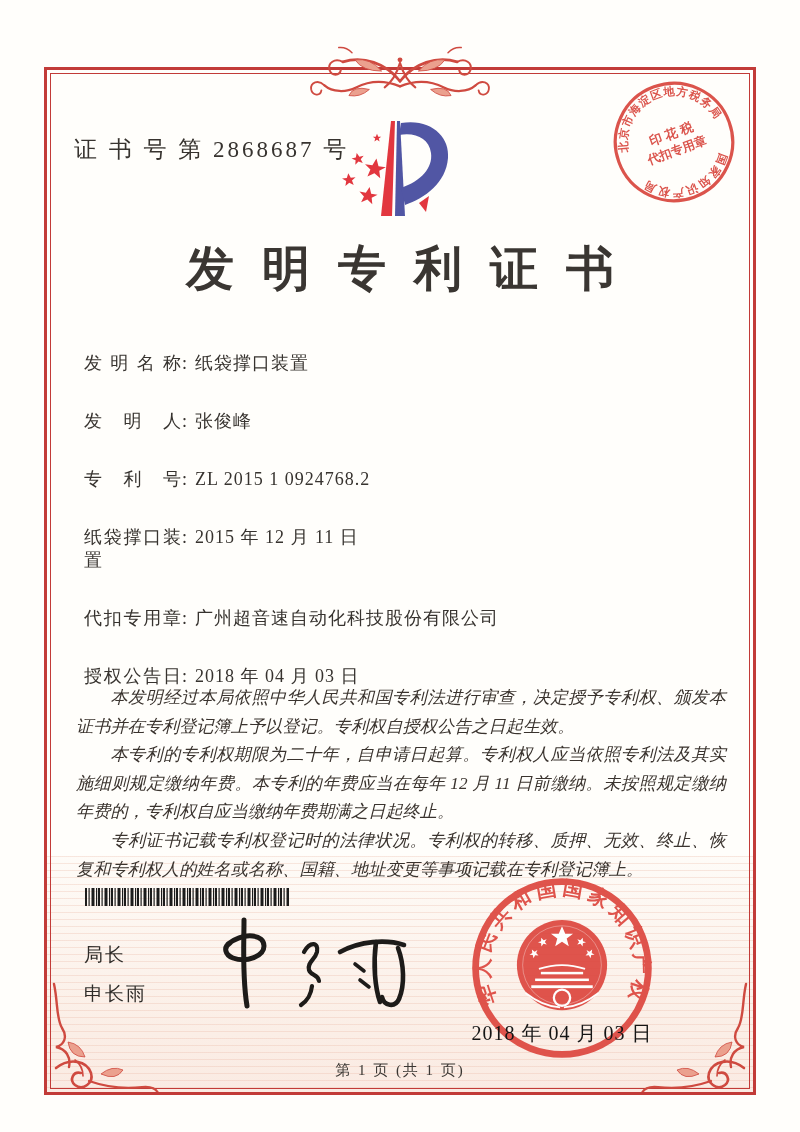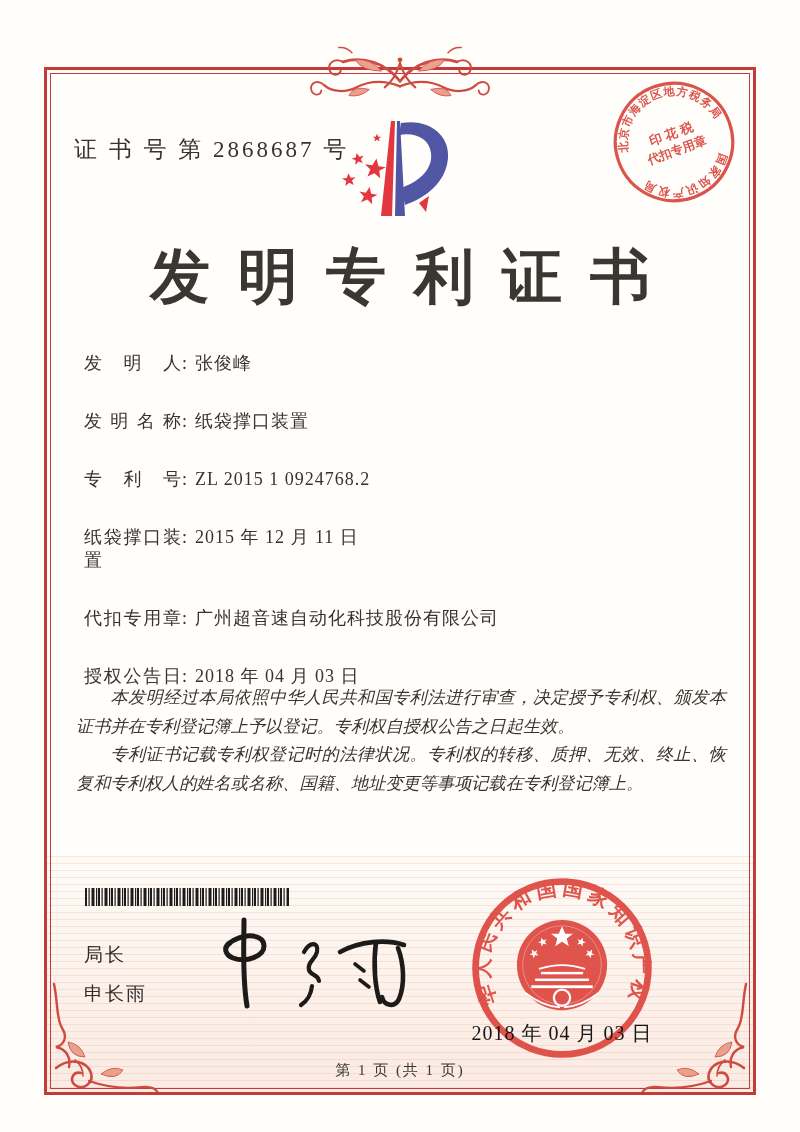--- a/index.html
+++ b/index.html
@@ -43,21 +43,21 @@
   .ornament-corner.left{left:47px;}
   .ornament-corner.right{right:47px;transform:scaleX(-1);}
   .cert-no{
     position:absolute;left:74px;top:134px;z-index:3;
     font-size:23px;letter-spacing:3px;color:#37332f;
   }
   .logo{position:absolute;left:325px;top:106px;width:150px;height:126px;z-index:3;}
   .stamp{position:absolute;left:610px;top:78px;width:128px;height:128px;z-index:3;opacity:.92;}
   .title{
     position:absolute;left:0;right:0;top:237px;z-index:3;
-    text-align:center;font-size:60px;font-weight:600;color:#3a3632;
+    text-align:center;font-size:48px;font-weight:600;color:#3a3632;
     letter-spacing:28px;text-indent:28px;
   }
   .fields{position:absolute;left:84px;top:352px;width:630px;z-index:3;}
   .field-row{margin-bottom:35px;font-size:18px;line-height:23px;color:#37332f;}
   .field-label{
     display:inline-block;width:97px;
     text-align:justify;text-align-last:justify;
     vertical-align:top;
   }
   .field-colon{margin:0 8px 0 1px;}
@@ -162,41 +162,42 @@
     </text>
     <text class="stamp-text" font-size="12" x="60" y="56" text-anchor="middle">印 花 税</text>
     <text class="stamp-text" font-size="11.5" x="60" y="72" text-anchor="middle">代扣专用章</text>
   </g>
 </svg>
 
 <div class="title">发明专利证书</div>
 
 <div class="fields">
   <div class="field-row">
+    <span class="field-label">发明名称</span><span class="field-colon">:</span><span class="field-value">纸袋撑口装置</span>
+  </div>
+  <div class="field-row">
     <span class="field-label">发明人</span><span class="field-colon">:</span><span class="field-value">张俊峰</span>
-  </div>
-  <div class="field-row">
-    <span class="field-label">发明名称</span><span class="field-colon">:</span><span class="field-value">纸袋撑口装置</span>
   </div>
   <div class="field-row">
     <span class="field-label">专利号</span><span class="field-colon">:</span><span class="field-value">ZL 2015 1 0924768.2</span>
   </div>
   <div class="field-row">
     <span class="field-label">纸袋撑口装置</span><span class="field-colon">:</span><span class="field-value">2015 年 12 月 11 日</span>
   </div>
   <div class="field-row">
     <span class="field-label">代扣专用章</span><span class="field-colon">:</span><span class="field-value">广州超音速自动化科技股份有限公司</span>
   </div>
   <div class="field-row">
     <span class="field-label">授权公告日</span><span class="field-colon">:</span><span class="field-value">2018 年 04 月 03 日</span>
   </div>
 </div>
 
 <div class="body-text">
   <p>本发明经过本局依照中华人民共和国专利法进行审查，决定授予专利权、颁发本证书并在专利登记簿上予以登记。专利权自授权公告之日起生效。</p>
+  <p>本专利的专利权期限为二十年，自申请日起算。专利权人应当依照专利法及其实施细则规定缴纳年费。本专利的年费应当在每年 12 月 11 日前缴纳。未按照规定缴纳年费的，专利权自应当缴纳年费期满之日起终止。</p>
   <p>专利证书记载专利权登记时的法律状况。专利权的转移、质押、无效、终止、恢复和专利权人的姓名或名称、国籍、地址变更等事项记载在专利登记簿上。</p>
 </div>
 
 <svg class="barcode" viewBox="0 0 204 18" preserveAspectRatio="none">
   <defs>
     <pattern id="bc" width="13" height="18" patternUnits="userSpaceOnUse">
       <rect x="0" y="0" width="2" height="18" fill="#1c1c1c"></rect>
       <rect x="3.5" y="0" width="1.2" height="18" fill="#1c1c1c"></rect>
       <rect x="6.5" y="0" width="3" height="18" fill="#1c1c1c"></rect>
       <rect x="11" y="0" width="1.2" height="18" fill="#1c1c1c"></rect>

